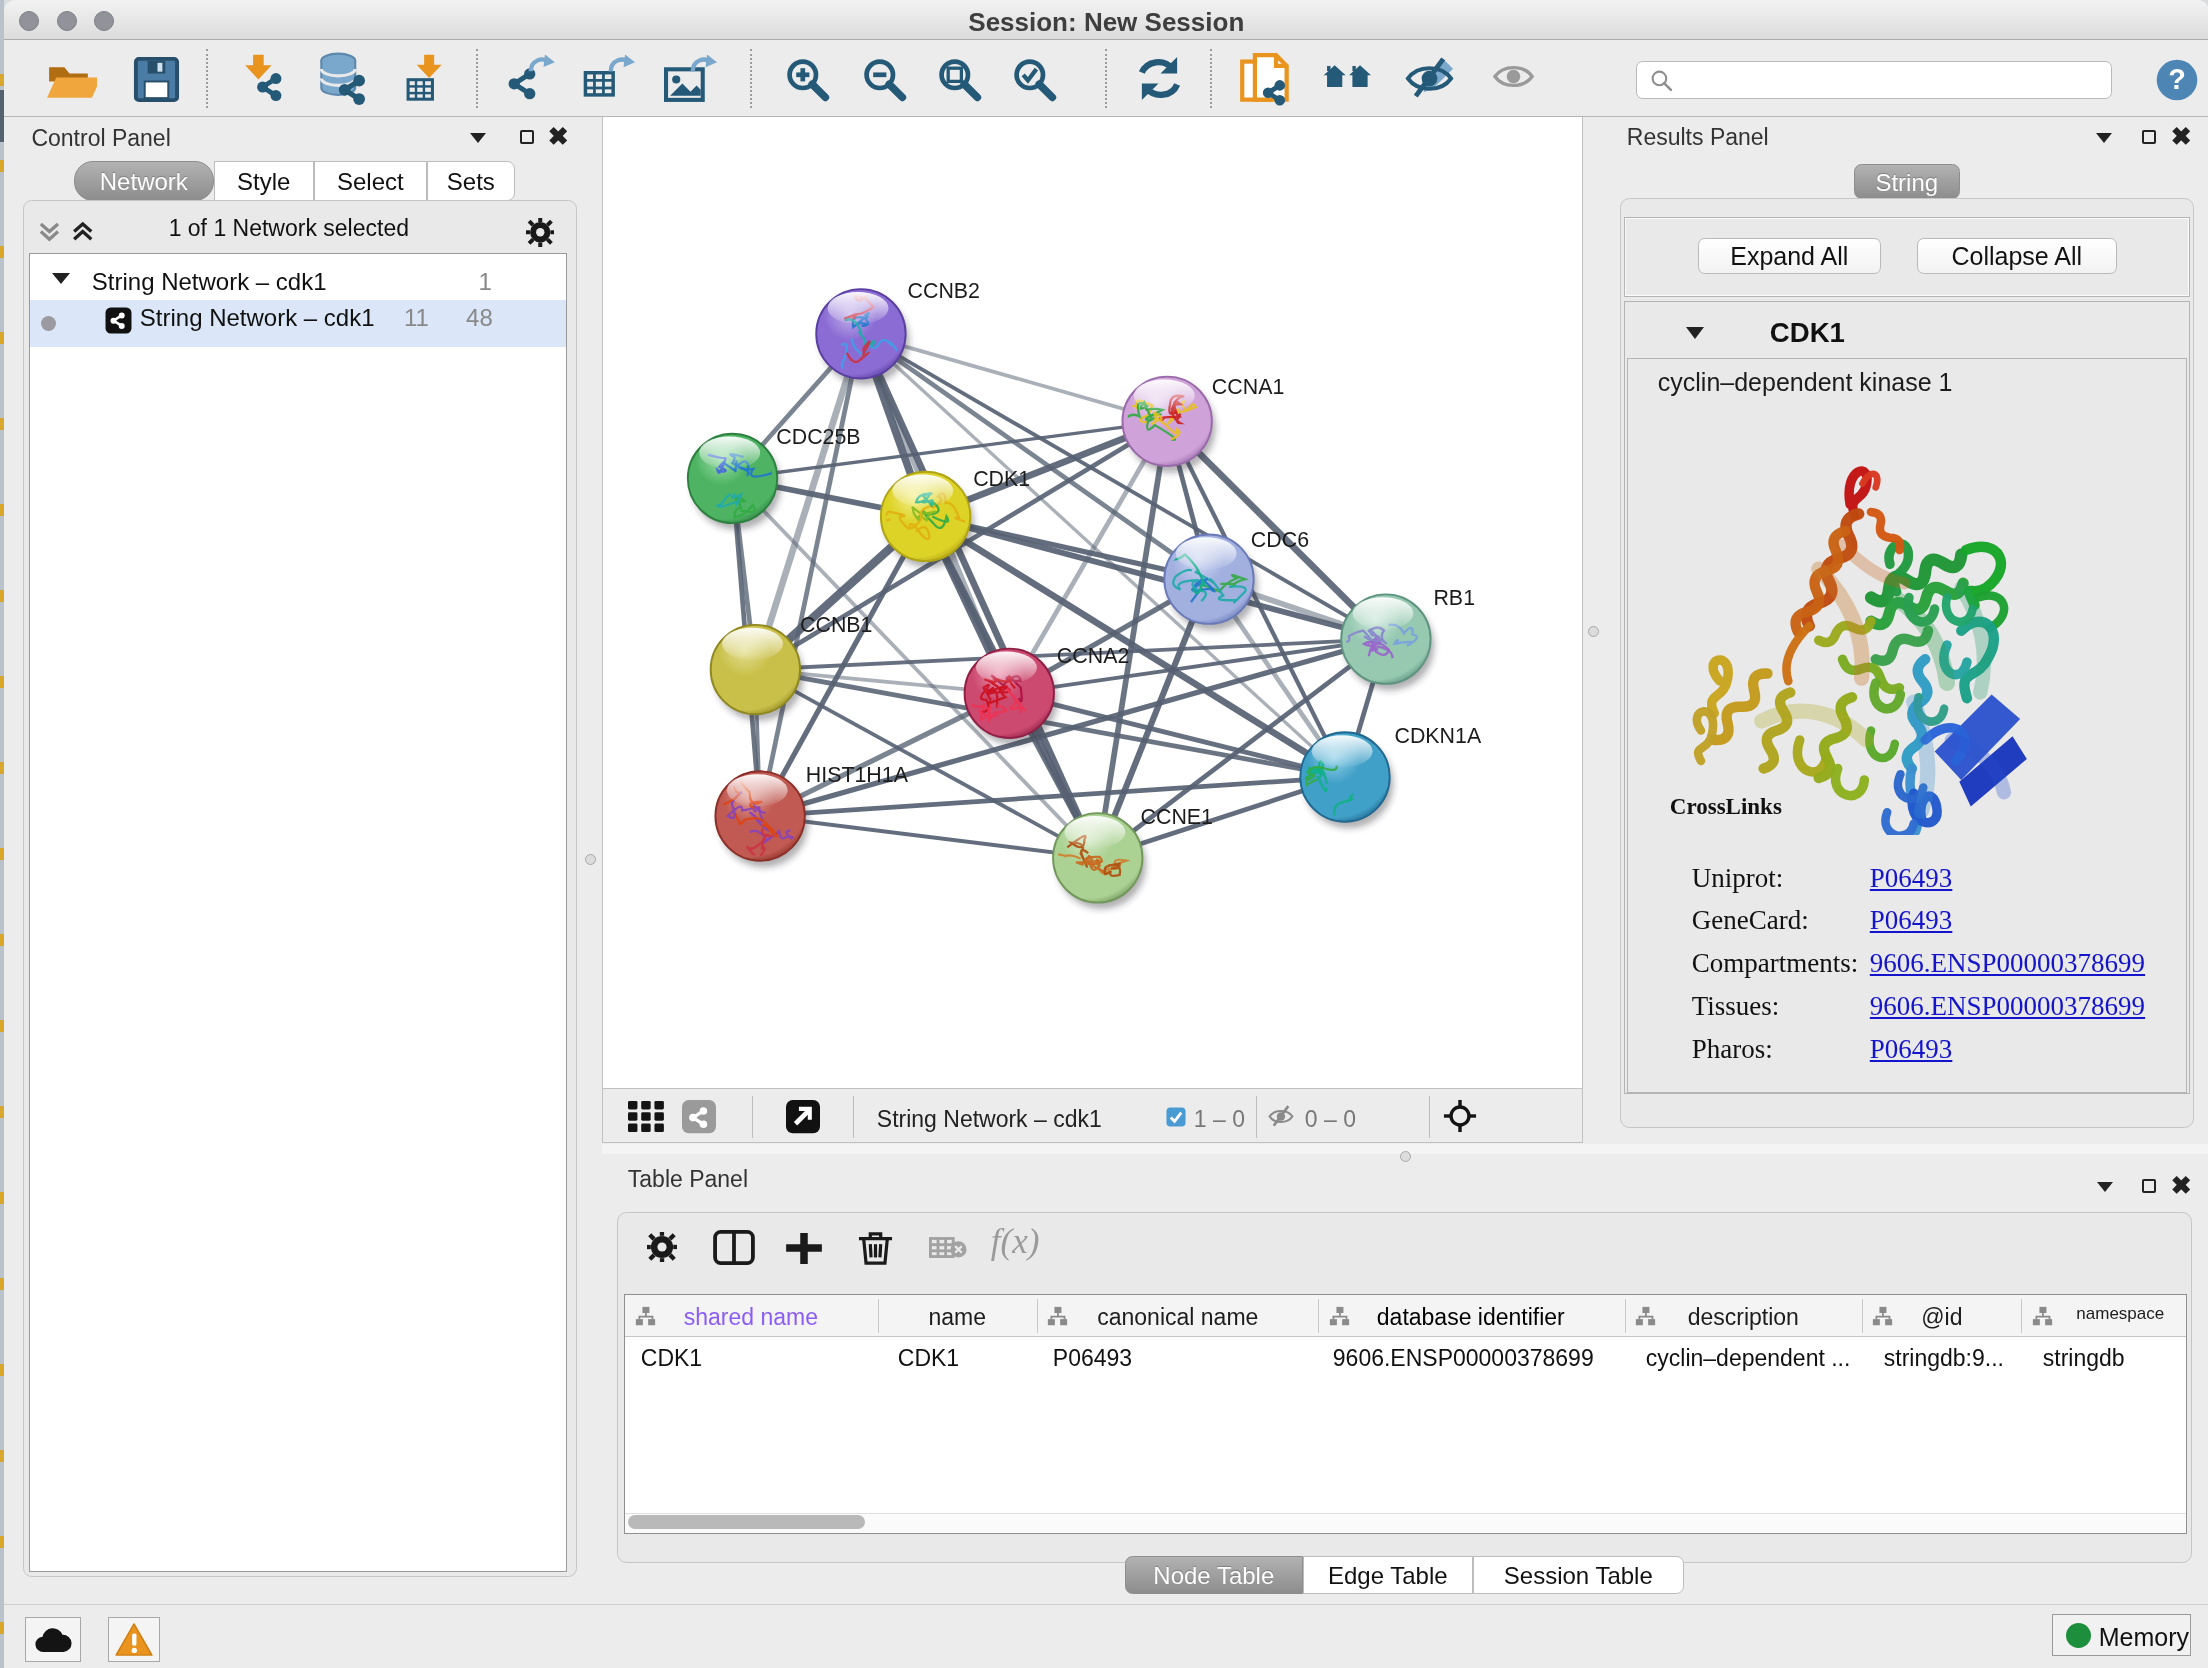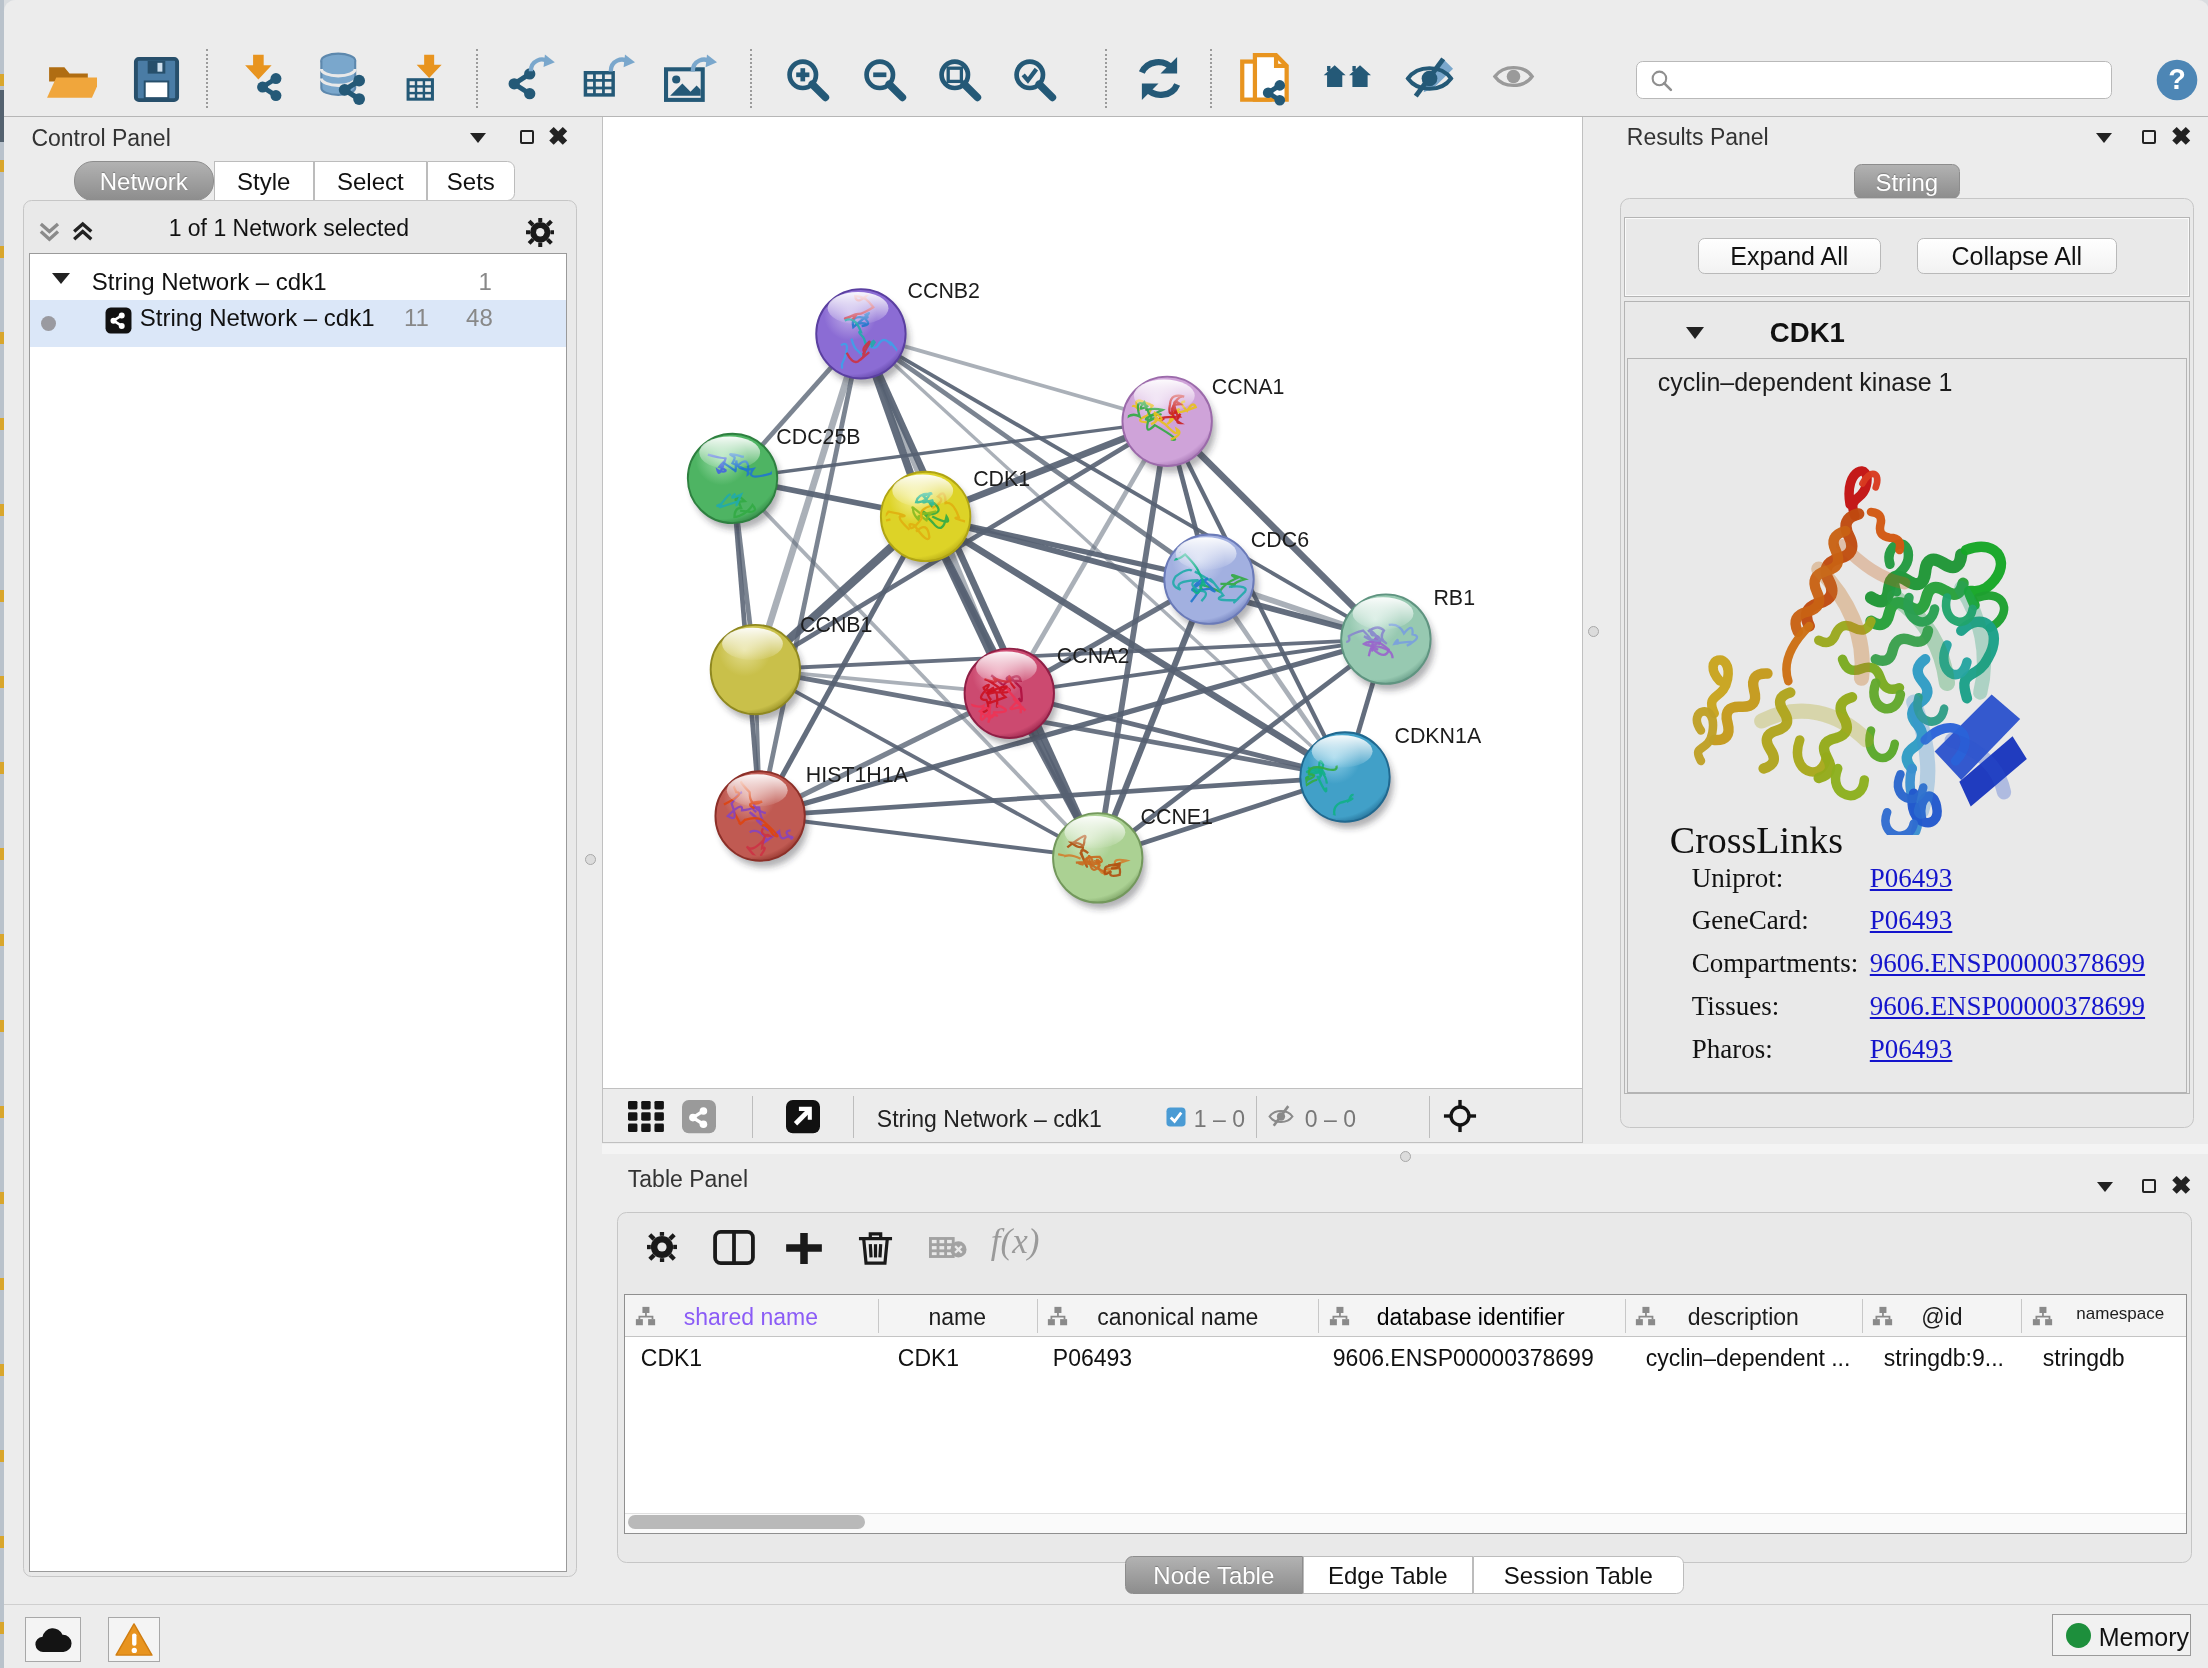--- a/index.html
+++ b/index.html
@@ -24,20 +24,26 @@
 
 
 #leftstrip{position:absolute;left:0;top:0;width:3.8px;height:1668px;background:
 repeating-linear-gradient(#b9c2cb 0px,#b9c2cb 74px,#d9a62c 74px,#d9a62c 86px)}
 #leftdark{position:absolute;left:0;top:90px;width:3.8px;height:52px;background:#54626f}
 
 </style></head><body>
 <div id="leftstrip"></div>
 <div id="leftdark"></div>
 <div id="win">
+<div id="titlebar">
+<div class="light" style="left:15px"></div>
+      <div class="light" style="left:53px"></div>
+      <div class="light" style="left:90px"></div>
+<div id="title">Session: New Session</div>
+</div>
 <div id="toolbar"></div>
 <svg style="position:absolute;left:40px;top:53px" width="53" height="53" viewBox="0 0 52 52">
       <path d="M5,14 h15 l5,6 h18 v8 h-38 z" fill="#b06d12"></path>
       <path d="M3,44 L12,24 h44 L47,44 z" fill="#f0a63c"></path>
     </svg>
 <svg style="position:absolute;left:127px;top:54px" width="51" height="51" viewBox="0 0 52 52">
       <rect x="5" y="5" width="42" height="42" rx="3" fill="#4a7ca5" stroke="#274f6b" stroke-width="4"></rect>
       <rect x="17" y="7" width="18" height="13" fill="#274f6b"></rect>
       <rect x="27" y="9" width="5" height="9" fill="#cfe0ee"></rect>
       <rect x="14" y="28" width="24" height="17" fill="#fff" stroke="#274f6b" stroke-width="2"></rect>
@@ -625,21 +631,21 @@
 <path d="M255,255 C248,281 278,291 282,267" fill="none" stroke="#2f9e86" stroke-width="9.0" stroke-linecap="round" opacity="0.97"></path>
 <path d="M235,100 Q238,87 225,87 Q212,86 215,73 Q218,61 205,60" fill="none" stroke="#d25812" stroke-width="9.0" stroke-linecap="round" opacity="0.97"></path>
 <path d="M150,120 C180,150 200,190 195,235" fill="none" stroke="#c87828" stroke-width="16.0" stroke-linecap="round" opacity="0.35"></path>
 <path d="M90,280 C130,260 170,270 200,300" fill="none" stroke="#b0a81e" stroke-width="16.0" stroke-linecap="round" opacity="0.3"></path>
 <path d="M230,150 C260,170 280,200 285,240" fill="none" stroke="#2f9e50" stroke-width="17.0" stroke-linecap="round" opacity="0.33"></path>
 <path d="M300,140 C320,170 330,210 320,250" fill="none" stroke="#26a070" stroke-width="15.0" stroke-linecap="round" opacity="0.3"></path>
 <path d="M250,260 C265,300 270,340 258,375" fill="none" stroke="#3b8fd0" stroke-width="16.0" stroke-linecap="round" opacity="0.3"></path>
 <path d="M290,300 C320,310 340,330 345,355" fill="none" stroke="#2c52cc" stroke-width="15.0" stroke-linecap="round" opacity="0.3"></path>
 <path d="M175,95 C195,115 215,130 240,135" fill="none" stroke="#c86018" stroke-width="13.0" stroke-linecap="round" opacity="0.3"></path>
 </svg></div>
-<div class="serif abs" style="left:1666px;top:818px;font-size:38px;font-weight:400;color:#111">CrossLinks</div>
+<div class="serif abs" style="left:1666px;top:794px;font-size:23px;font-weight:700;color:#111">CrossLinks</div>
 <div class="serif abs" style="left:1688px;top:863px;font-size:27px;color:#111">Uniprot:</div>
 <div class="serif abs" style="left:1866px;top:863px;font-size:27px"><a class="lnk">P06493</a></div>
 <div class="serif abs" style="left:1688px;top:905px;font-size:27px;color:#111">GeneCard:</div>
 <div class="serif abs" style="left:1866px;top:905px;font-size:27px"><a class="lnk">P06493</a></div>
 <div class="serif abs" style="left:1688px;top:948px;font-size:27px;color:#111">Compartments:</div>
 <div class="serif abs" style="left:1866px;top:948px;font-size:27px"><a class="lnk">9606.ENSP00000378699</a></div>
 <div class="serif abs" style="left:1688px;top:991px;font-size:27px;color:#111">Tissues:</div>
 <div class="serif abs" style="left:1866px;top:991px;font-size:27px"><a class="lnk">9606.ENSP00000378699</a></div>
 <div class="serif abs" style="left:1688px;top:1034px;font-size:27px;color:#111">Pharos:</div>
 <div class="serif abs" style="left:1866px;top:1034px;font-size:27px"><a class="lnk">P06493</a></div>

